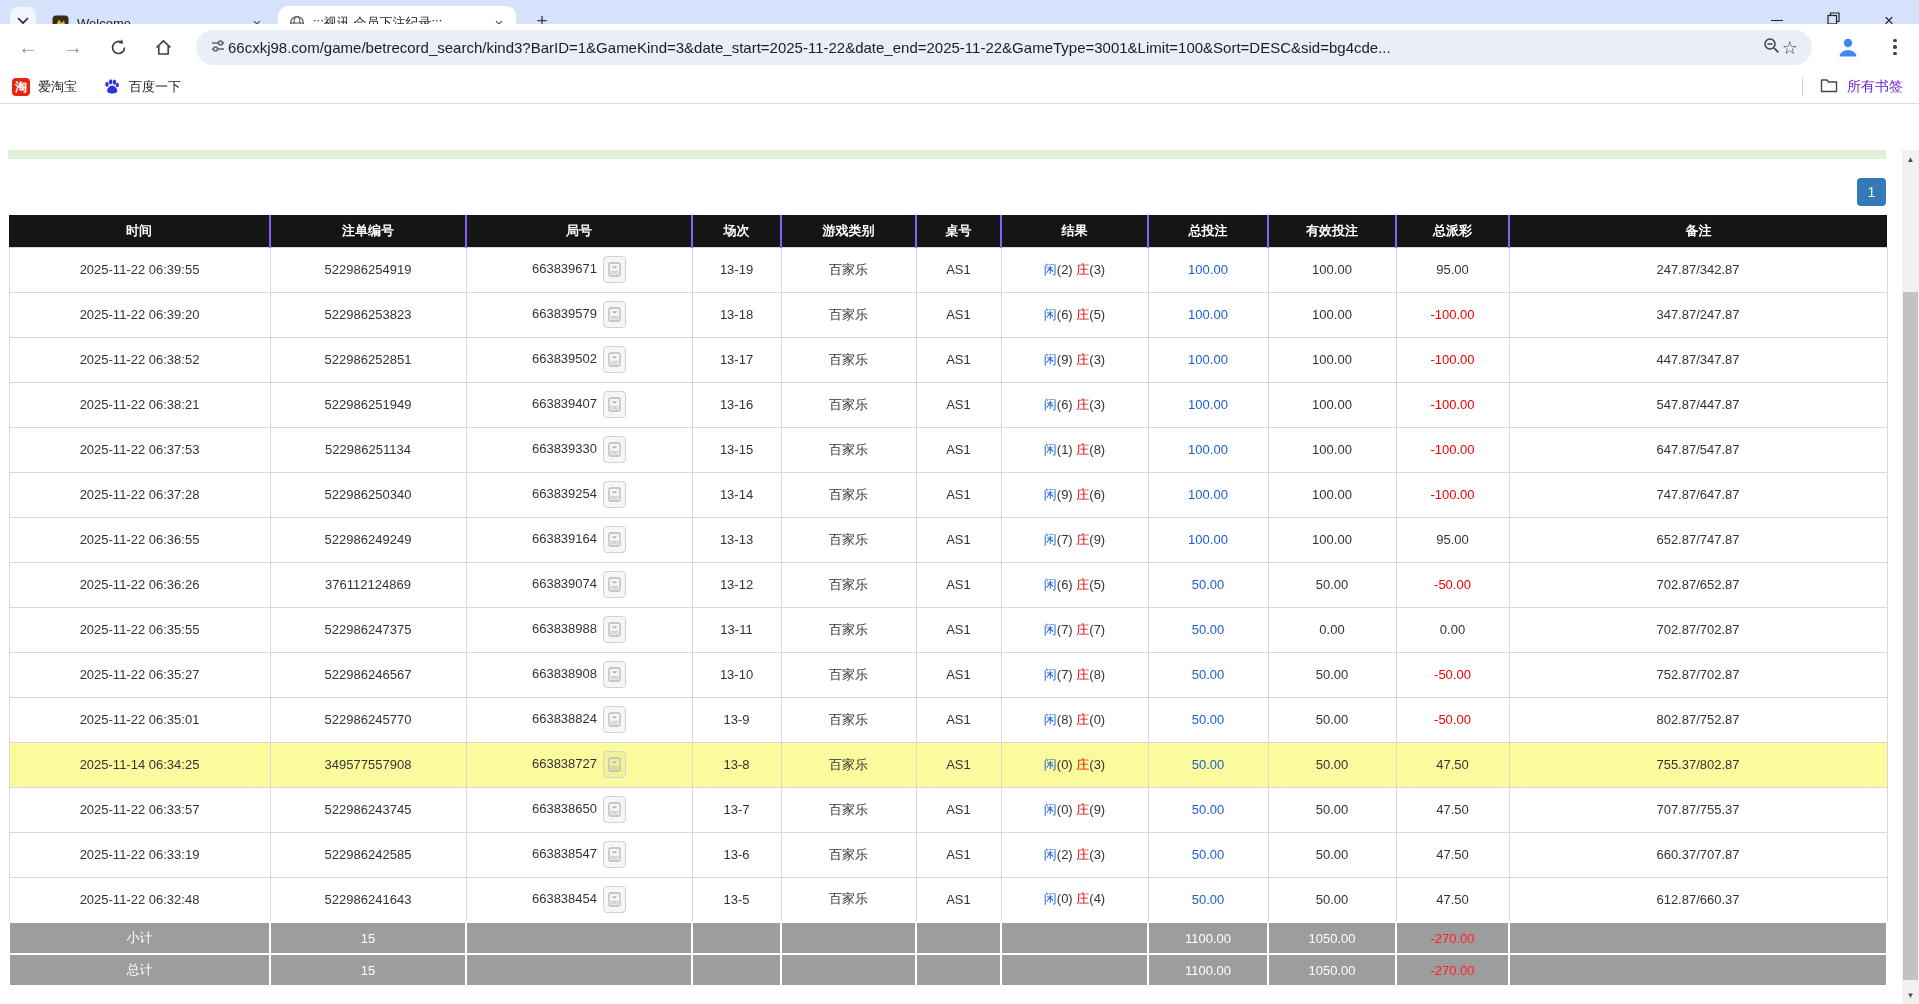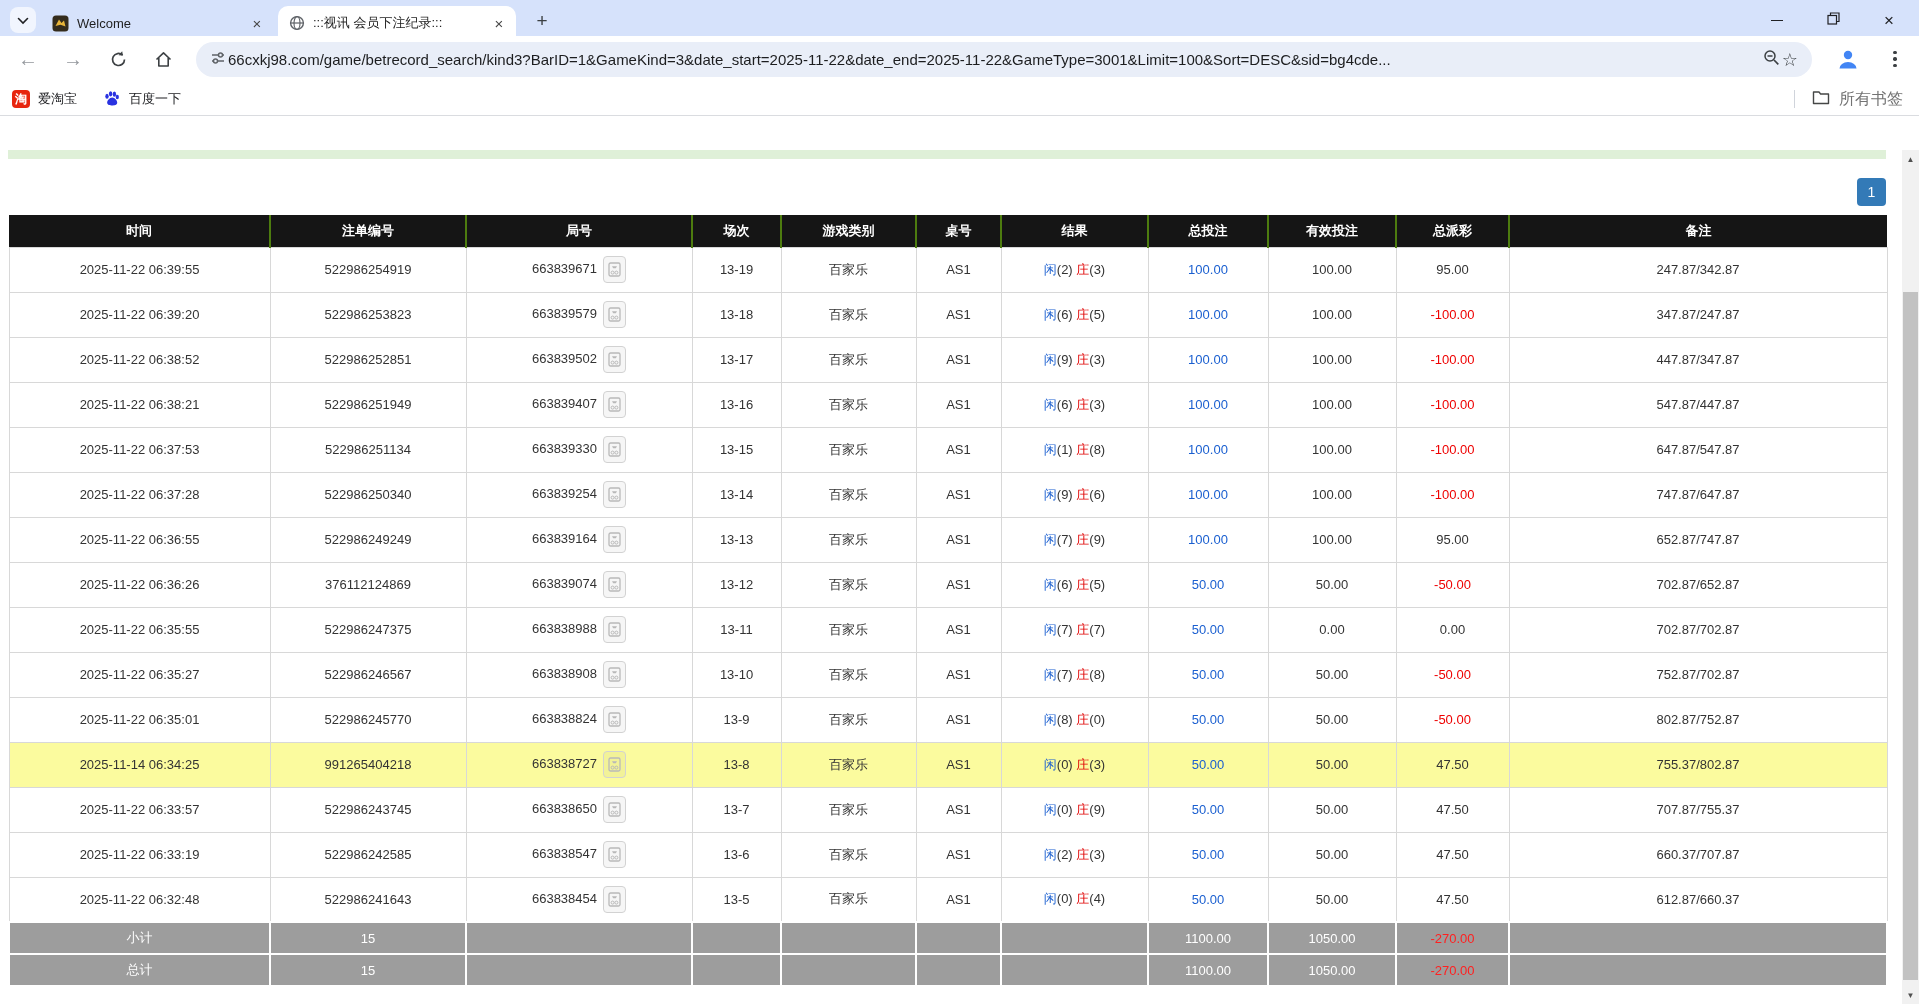--- a/index.html
+++ b/index.html
@@ -1,20 +1,20 @@
 <!DOCTYPE html>
 <html><head>
 <meta charset="utf-8">
 <style>
   *{box-sizing:border-box;margin:0;padding:0}
   html,body{width:1919px;height:1004px;overflow:hidden;background:#fff;
     font-family:"Liberation Sans","DejaVu Sans",sans-serif;}
 
   
-  .titlebar{position:relative;height:36px;background:#d6e2fb}
+  .titlebar{position:relative;height:24px;background:#d6e2fb}
   .tabsearch{position:absolute;left:10px;top:7px;width:26px;height:26px;border-radius:8px;
     background:rgba(255,255,255,.65);display:flex;align-items:center;justify-content:center}
   .tab{position:absolute;top:6px;height:34px;display:flex;align-items:center;gap:8px;
     padding:0 8px 0 10px;font-size:13px;color:#1f1f1f;border-radius:10px 10px 0 0}
   .tab.active{background:#fff}
   .tab .title{flex:1;white-space:nowrap;overflow:hidden;text-overflow:clip}
   .tabclose{width:18px;height:18px;border-radius:50%;display:flex;align-items:center;
     justify-content:center;font-size:15px;color:#474747;cursor:default}
   .favicon{width:17px;height:17px;flex:0 0 auto;display:flex;align-items:center;justify-content:center}
   .newtab{position:absolute;left:530px;top:9px;width:24px;height:24px;display:flex;align-items:center;
@@ -39,32 +39,32 @@
   .kebab i{width:3.4px;height:3.4px;border-radius:50%;background:#3c4043}
 
   
   .bookbar{position:relative;height:33px;background:#fff;border-bottom:1px solid #dadce0;
     display:flex;align-items:center;padding-left:12px}
   .bmk{display:flex;align-items:center;gap:8px;font-size:13px;color:#202124;margin-right:26px}
   .bmk-icon{width:18px;height:18px;display:flex;align-items:center;justify-content:center}
   .taobao{width:18px;height:18px;border-radius:4px;background:#e7260f;color:#fff;font-size:12px;
     font-weight:bold;display:flex;align-items:center;justify-content:center}
   .allbm{position:absolute;right:16px;top:0;height:32px;display:flex;align-items:center;gap:9px;
-    font-size:16px;color:#737373}
+    font-size:14px;color:#6d28d9}
   .vdiv{width:1px;height:18px;background:#d0d4db;margin-right:8px}
 
   
   .page{position:absolute;top:121px;left:0;right:0;bottom:0;background:#fff}
   .strip{position:absolute;top:29px;left:8px;width:1878px;height:9px;background:#dff0d8}
   .pg{position:absolute;top:57px;left:1857px;width:29px;height:28px;background:#337ab7;color:#fff;
     border-radius:4px;display:flex;align-items:center;justify-content:center;font-size:14px}
   table{position:absolute;top:94px;left:8px;width:1878px;border-collapse:collapse;table-layout:fixed;
     font-size:13px;color:#333}
   thead th{background:#151515;color:#fff;height:32px;font-weight:bold;font-size:13px;
-    border-right:2px solid #4d7c0f;text-align:center}
+    border-right:2px solid #8b5cf6;text-align:center}
   thead th:last-child{border-right:none}
   tbody td{height:45px;text-align:center;border:1px solid #d8d8d8;background:#fff;overflow:hidden}
   tbody tr.hl td{background:#fbfb9e}
   tfoot td{height:32px;background:#9d9d9d;color:#fff;font-weight:normal;text-align:center;
     border:2px solid #fff;font-size:13px}
   .blue{color:#1a5fd0}
   .red{color:#ee0000}
   .fred{color:#ff2020}
   .res-p{color:#1a5fd0}
   .res-b{color:#e00000}
@@ -457,21 +457,21 @@
           <td>百家乐</td>
           <td>AS1</td>
           <td><span class="res-p">闲</span><span class="res-n">(8) </span><span class="res-b">庄</span><span class="res-n">(0)</span></td>
           <td class="blue">50.00</td>
           <td>50.00</td>
           <td class="red">-50.00</td>
           <td>802.87/752.87</td>
         </tr>
         <tr class="hl">
           <td>2025-11-14 06:34:25</td>
-          <td>991265404218</td>
+          <td>349577557908</td>
           <td><span>663838727</span><span class="vicon">
               <svg width="13" height="15" viewBox="0 0 13 15">
                 <rect x="1" y="1" width="11" height="13" rx="1.5" fill="none" stroke="#b9b9b9" stroke-width="1.3"></rect>
                 <circle cx="4.6" cy="10.6" r="1.5" fill="none" stroke="#b9b9b9" stroke-width="1"></circle>
                 <circle cx="8.4" cy="10.6" r="1.5" fill="none" stroke="#b9b9b9" stroke-width="1"></circle>
                 <path d="M4 4.2 h5 l-1.2 2 h-2.6 Z" fill="#b9b9b9"></path>
               </svg>
             </span></td>
           <td>13-8</td>
           <td>百家乐</td>

